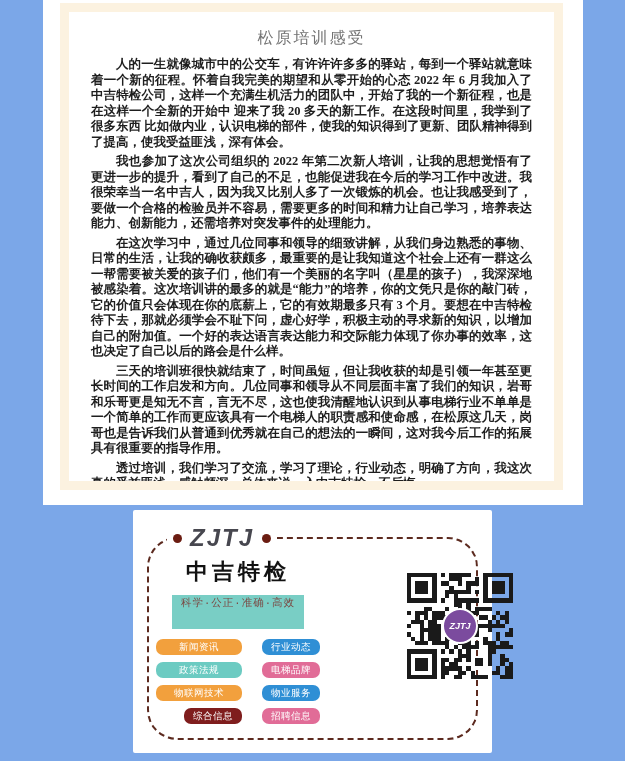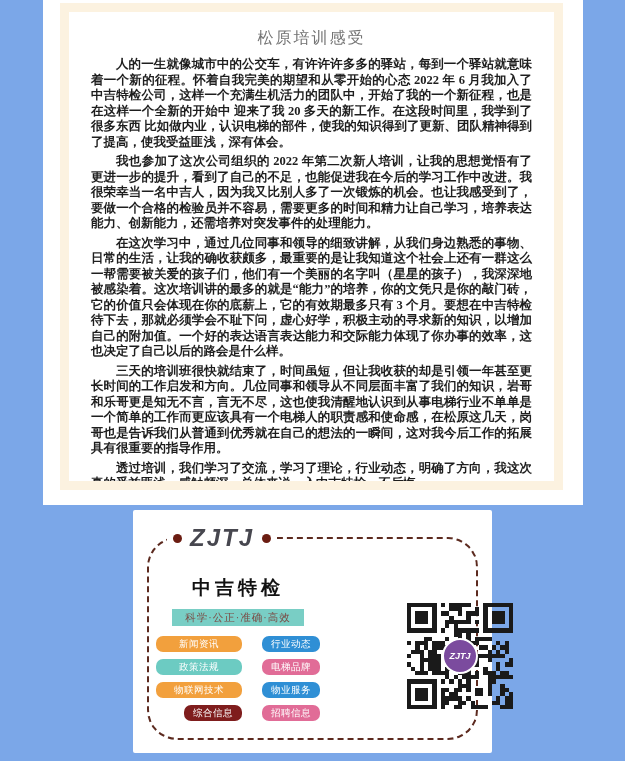--- a/index.html
+++ b/index.html
@@ -20,40 +20,40 @@
   }
   .article-body p{
     margin:4px;font-size:12.5px;line-height:15.5px;color:#1e1e1e;
     text-align:justify;text-indent:2em;font-weight:bold;
   }
   
   .promo-card{position:absolute;left:133px;top:510px;width:359px;height:243px;background:#ffffff;border-radius:2px;}
   .dashed-box{
     position:absolute;left:14px;right:14px;top:27px;bottom:13px;
     border:2px dashed #5C2A1F;border-radius:30px;
-    display:flex;align-items:center;gap:44px;
+    display:flex;align-items:flex-start;gap:44px;
   }
   .logo-wrap{
     position:absolute;top:-16px;left:18px;display:flex;align-items:center;gap:8px;
     background:#ffffff;padding:0 6px;height:30px;
   }
   .logo-dot{width:9px;height:9px;border-radius:50%;background:#6B1D12;}
   .logo-text{
     font-family:"Liberation Sans","DejaVu Sans",sans-serif;
     font-size:24px;font-weight:bold;font-style:italic;color:#47474F;letter-spacing:2px;
   }
   .left-col{width:158px;padding:14px 0 0 10px;text-align:center;}
   .brand-name{
     font-family:"Liberation Sans","DejaVu Sans",sans-serif;
-    font-size:19px;font-weight:bold;color:#111;letter-spacing:4px;margin-top:4px;
+    font-size:22px;font-weight:bold;color:#111;letter-spacing:4px;margin-top:4px;
   }
   .slogan-banner{
-    margin:8px auto 10px auto;width:132px;height:17px;line-height:17px;
+    margin:8px auto 10px auto;width:132px;height:34px;line-height:17px;
     background:#79CEC5;color:#7B4A44;font-size:10.5px;letter-spacing:1px;
-    font-family:Liberation Serif, serif;
+    font-family:Liberation Mono, monospace;
   }
   .btn-grid{
     display:grid;grid-template-columns:auto auto;justify-content:center;
     column-gap:20px;row-gap:7px;
   }
   .chip{
     min-width:46px;height:16px;line-height:16px;padding:0 6px;border-radius:7px;
     color:#fff;font-size:9.5px;letter-spacing:0.5px;text-align:center;
     font-family:"Liberation Sans","DejaVu Sans",sans-serif;
   }

